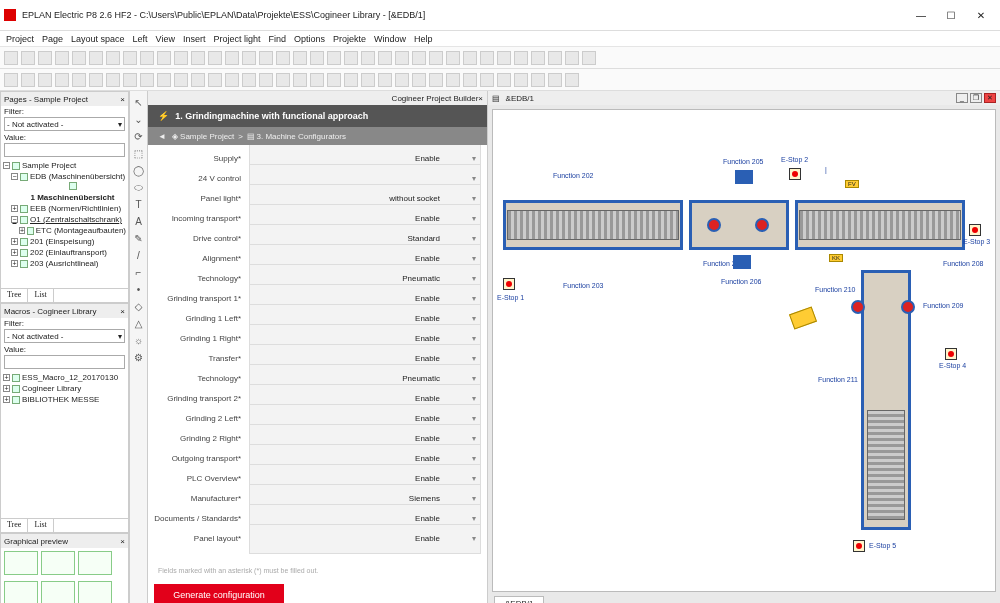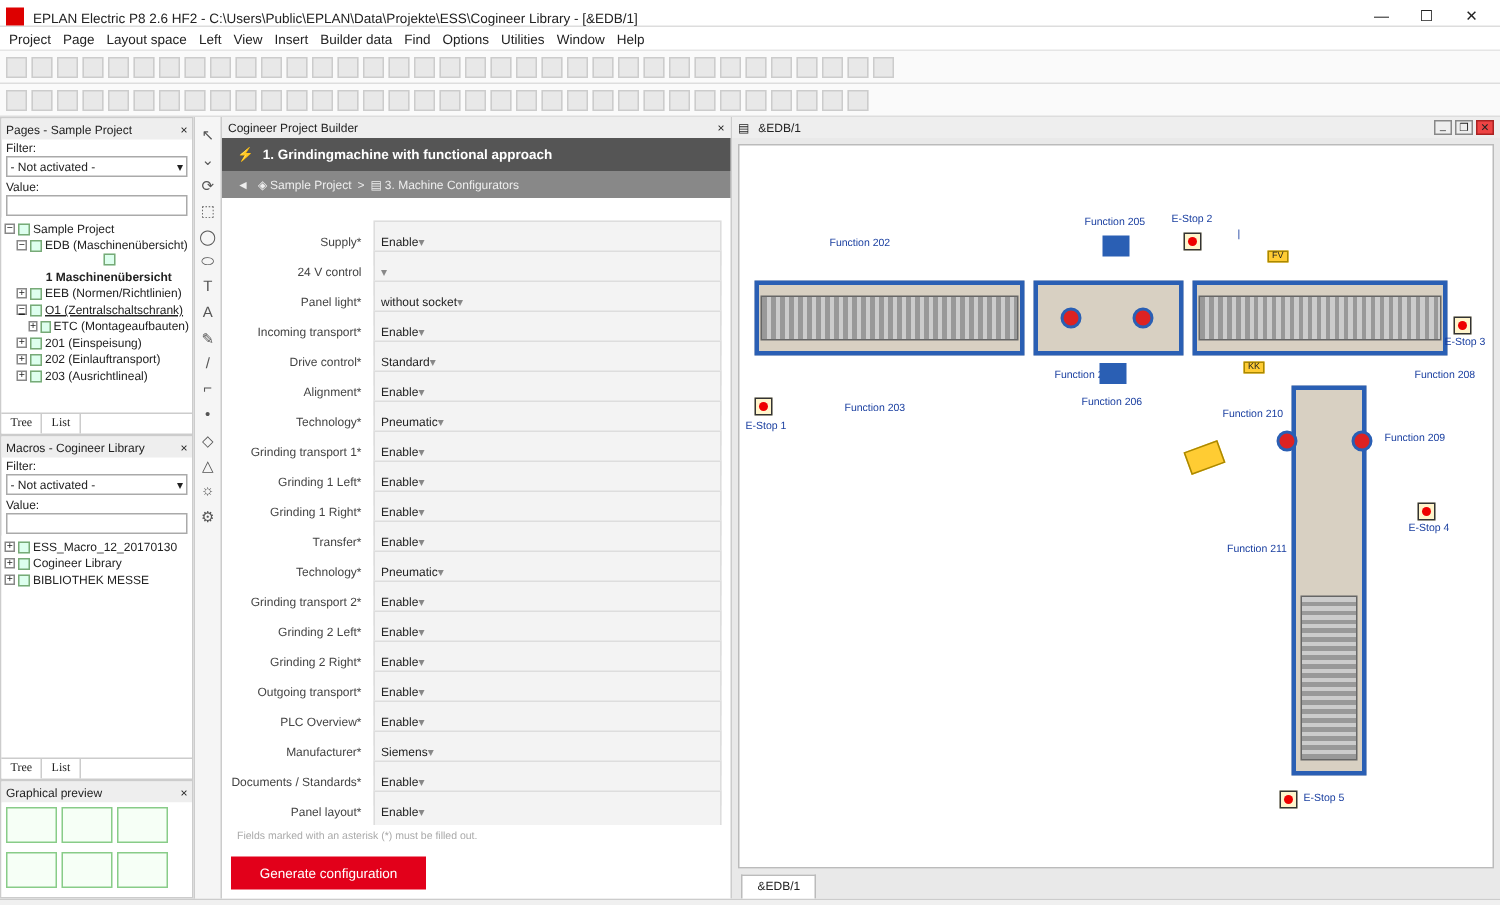--- a/index.html
+++ b/index.html
@@ -1,17 +1,17 @@
 <!DOCTYPE html>
 <html><head>
 <meta charset="utf-8">
 <style>
   * { box-sizing: border-box; margin: 0; padding: 0; font-family: "Segoe UI", Tahoma, sans-serif; }
   body { width: 1000px; height: 603px; overflow: hidden; background: #f0f0f0; font-size: 9px; color: #222; }
-  .titlebar { height: 18px; background: #fff; border-bottom: 1px solid #ddd; display: flex; align-items: flex-end; padding: 0 4px; }
+  .titlebar { height: 31px; background: #fff; border-bottom: 1px solid #ddd; display: flex; align-items: center; padding: 0 4px; }
   .titlebar .logo { width: 12px; height: 12px; background: #d00; margin-right: 6px; }
   .titlebar .title { flex: 1; font-size: 9px; }
   .titlebar .winctl { width: 30px; text-align: center; font-size: 10px; }
   .menubar { height: 16px; background: #fff; display: flex; align-items: center; padding-left: 6px; gap: 8px; border-bottom: 1px solid #e5e5e5; }
   .menubar span { font-size: 9px; }
   .toolbar { height: 22px; background: #fafafa; border-bottom: 1px solid #ddd; display: flex; align-items: center; padding-left: 4px; gap: 3px; }
   .toolbar .ico { width: 14px; height: 14px; background: #e8e8e8; border:1px solid #ccc; }
   .main { display: flex; height: 521px; }
   .leftcol { width: 130px; display: flex; flex-direction: column; border-right: 1px solid #ccc; }
   .panel { border: 1px solid #ccc; background: #fff; display: flex; flex-direction: column; }
@@ -26,28 +26,28 @@
   .tree .pic { width:8px; height:8px; border:1px solid #7a7; background:#dfe;}
   .tree .bold { font-weight: bold; }
   .tabs-sm { height: 14px; display: flex; border-top: 1px solid #ccc; }
   .tabs-sm div { padding: 1px 6px; font-size: 8px; border-right: 1px solid #ccc; font-family: Liberation Serif, serif; }
   .tabs-sm .act { background: #fff; }
   .preview { display: flex; flex-wrap: wrap; gap: 3px; padding: 3px; background:#fff; flex:1;}
   .preview .thumb { width: 34px; height: 24px; border: 1px solid #8c8; background: #f6fff6; }
   .midstrip { width: 18px; background: #f5f5f5; border-right: 1px solid #ccc; display:flex; flex-direction:column; align-items:center; gap:5px; padding-top:6px;}
   .midstrip .t { width:12px; height:12px; font-size:10px; text-align:center; color:#555;}
   .builder { width: 340px; display: flex; flex-direction: column; background: #fff; border-right:1px solid #ccc; }
-  .builder-hd { height: 14px; background: #eee; font-size: 8px; padding: 0 4px; display:flex; align-items:center; justify-content:space-between;}
+  .builder-hd { height: 14px; background: #eee; font-size: 8px; padding: 0 4px; display:flex; align-items:center; justify-content:flex-end;}
   .builder-title { height: 22px; background: #555; color: #fff; display: flex; align-items: center; padding: 0 10px; font-size: 9px; font-weight: bold; }
   .builder-title .bolt { margin-right:6px;}
   .builder-crumb { height: 18px; background: #888; color: #eee; font-size: 8px; display: flex; align-items: center; padding: 0 10px; }
-  .builder-form { flex: 1; overflow-y: auto; padding: 20px 6px; }
+  .builder-form { flex: 1; overflow-y: auto; padding: 4px 6px; }
   .frow { display: flex; align-items: center; height: 19px; margin-bottom: 1px; }
   .frow .lbl { width: 95px; text-align: right; padding-right: 8px; font-size: 8px; color: #444; }
-  .frow .val { flex: 1; height: 30px; background: #f3f3f3; border: 1px solid #ddd; font-size: 8px; display: flex; align-items: center; justify-content: flex-start; padding: 0 4px; }
+  .frow .val { flex: 1; height: 30px; background: #f3f3f3; border: 1px solid #ddd; font-size: 8px; display: flex; align-items: center; justify-content: flex-end; padding: 0 4px; gap: 32px; }
   .frow .val .chev { color:#888; font-size:8px;}
   .builder-note { font-size: 7px; color: #aaa; padding: 4px 10px; }
   .builder-btn { margin: 6px; height: 22px; width: 130px; background: #e2001a; color: #fff; font-size: 9px; display: flex; align-items: center; justify-content: center; }
   .canvas { flex: 1; display:flex; flex-direction:column; background:#e9e9e9;}
   .canvas-hd { height:14px; background:#eee; font-size:8px; padding:0 4px; display:flex; align-items:center; gap:6px;}
   .canvas-hd .win { margin-left:auto; display:flex; gap:2px;}
   .canvas-hd .wic { width:12px; height:10px; border:1px solid #888; font-size:7px; text-align:center;}
   .canvas-hd .wic.red { background:#e44; border-color:#a22;}
   .drawing { flex:1; background:#fff; margin:4px; border:1px solid #bbb; position:relative; overflow:hidden;}
   .canvas-tabs { height:16px; display:flex; padding-left:6px; background:#e9e9e9;}
@@ -77,24 +77,24 @@
   <div class="winctl">✕</div>
 </div>
 
 <div class="menubar">
   <span>Project</span>
   <span>Page</span>
   <span>Layout space</span>
   <span>Left</span>
   <span>View</span>
   <span>Insert</span>
-  <span>Builder data</span>
+  <span>Project light</span>
   <span>Find</span>
   <span>Options</span>
-  <span>Utilities</span>
+  <span>Projekte</span>
   <span>Window</span>
   <span>Help</span>
 </div>
 
 <div class="toolbar">
   <div class="ico"></div>
     <div class="ico"></div>
     <div class="ico"></div>
     <div class="ico"></div>
     <div class="ico"></div>

